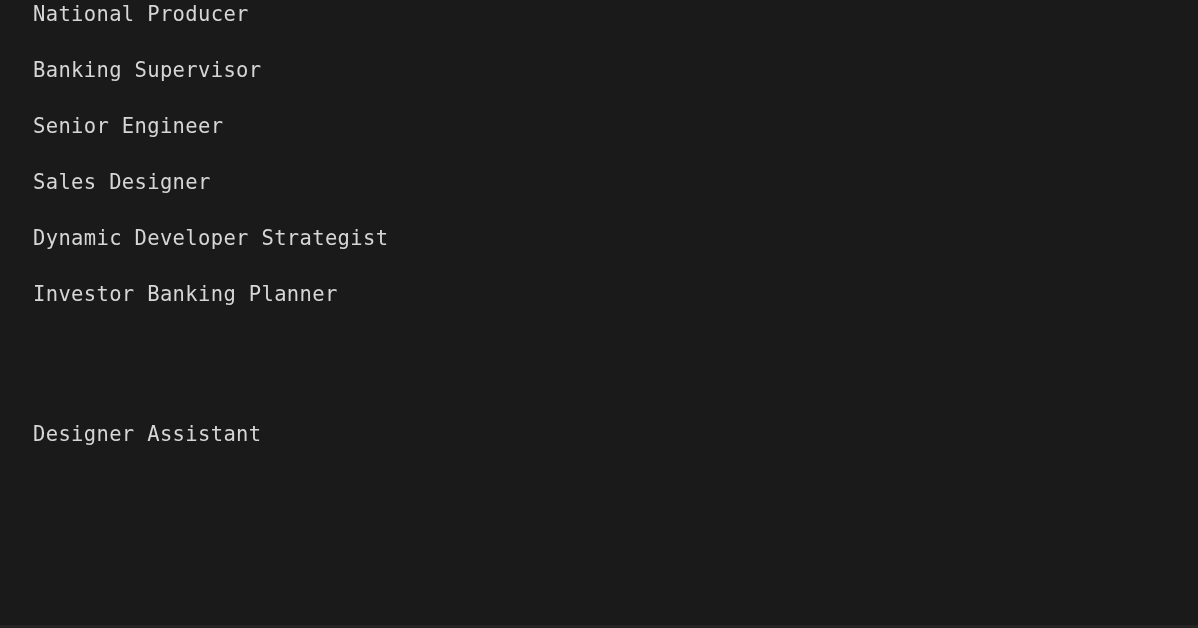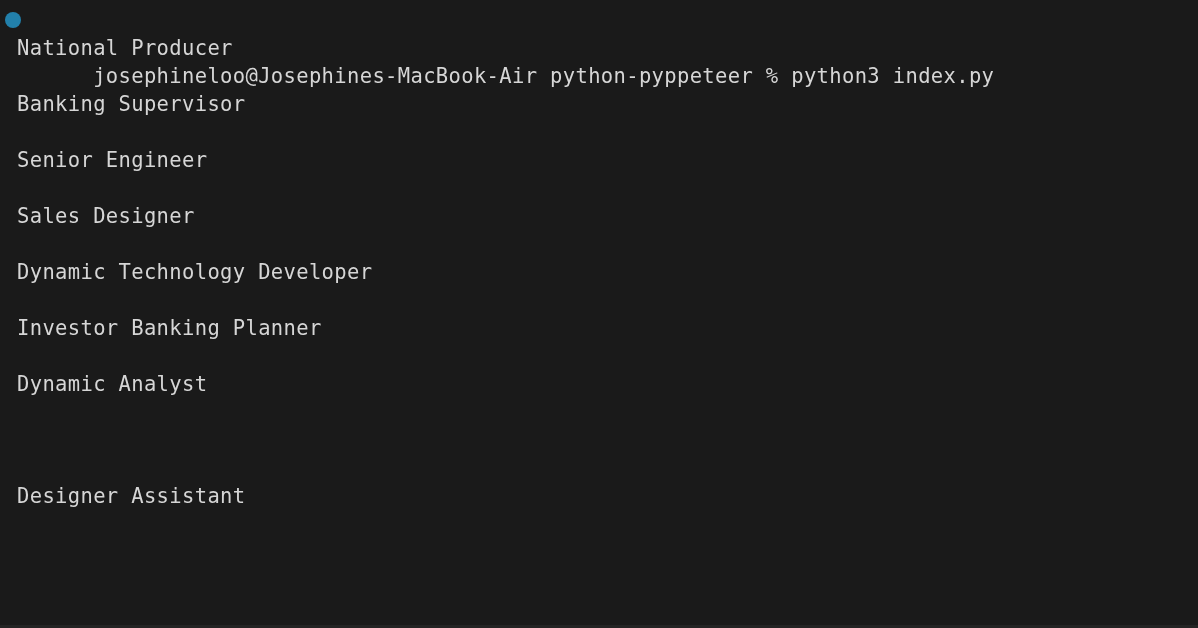--- a/index.html
+++ b/index.html
@@ -31,21 +31,21 @@
     height: 628px;
     padding: 0;
     box-sizing: border-box;
   }
 
   
   .line {
     position: relative;
     height: 28px;
     line-height: 28px;
-    padding-left: 17px;
+    padding-left: 33px;
     font-size: 20.5px;
     letter-spacing: 0.35px;
     color: #d6d6d6;
     white-space: pre;
     font-family: "DejaVu Sans Mono", "Liberation Mono", monospace;
   }
 
   .line.blank {
     color: transparent;
   }
@@ -75,38 +75,33 @@
     height: 3px;
     background: #242424;
   }
 </style>
 </head>
 <body>
 
 <div id="terminal-window">
   <div id="terminal-body">
 
-    <div class="line" id="prompt-line">
-      <span id="prompt-status-dot"></span>
-      <span>josephineloo@Josephines-MacBook-Air python-pyppeteer % python3 index.py</span>
-    </div>
 
     <div class="line">National Producer</div>
     <div class="line blank"></div>
     <div class="line">Banking Supervisor</div>
     <div class="line blank"></div>
     <div class="line">Senior Engineer</div>
     <div class="line blank"></div>
     <div class="line">Sales Designer</div>
     <div class="line blank"></div>
-    <div class="line">Dynamic Technology Developer</div>
+    <div class="line">Dynamic Developer Strategist</div>
     <div class="line blank"></div>
     <div class="line">Investor Banking Planner</div>
     <div class="line blank"></div>
-    <div class="line">Dynamic Analyst</div>
     <div class="line blank"></div>
     <div class="line blank"></div>
     <div class="line blank"></div>
     <div class="line">Designer Assistant</div>
     <div class="line blank"></div>
 
   </div>
 
   <div id="bottom-edge"></div>
 </div>

